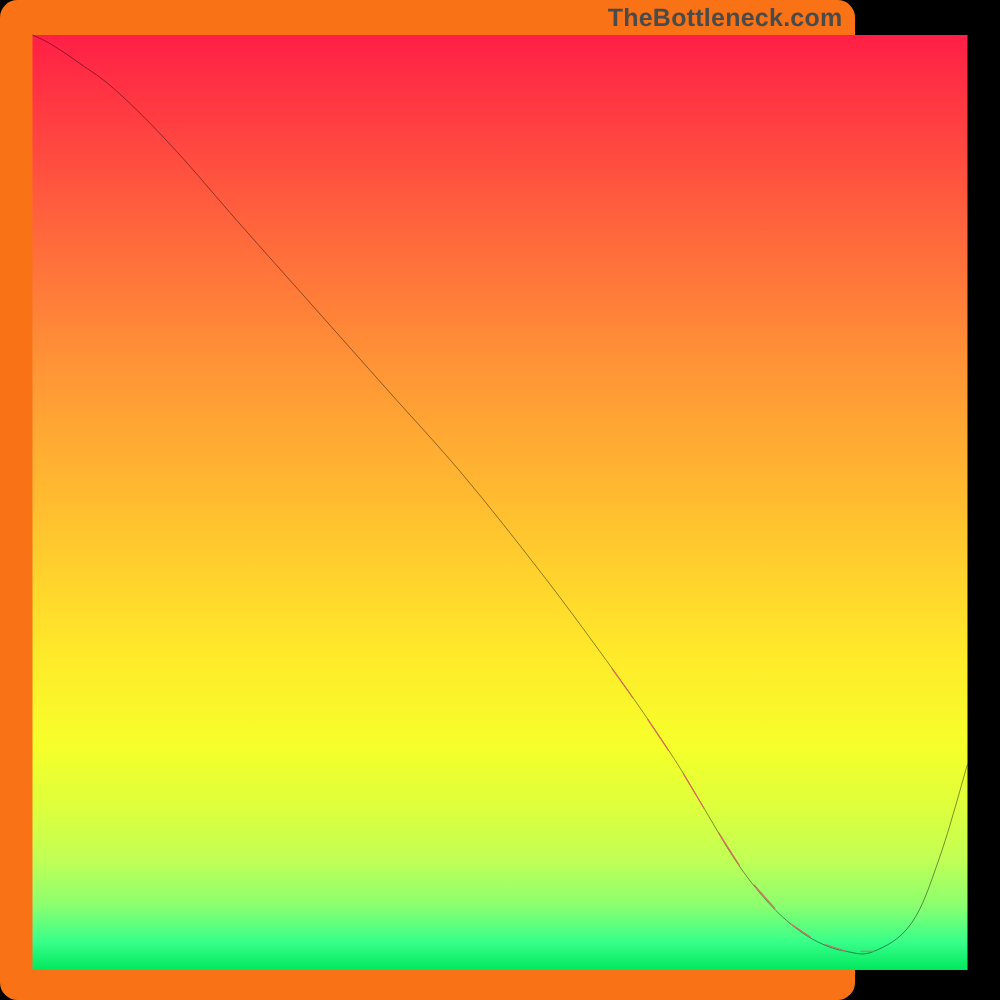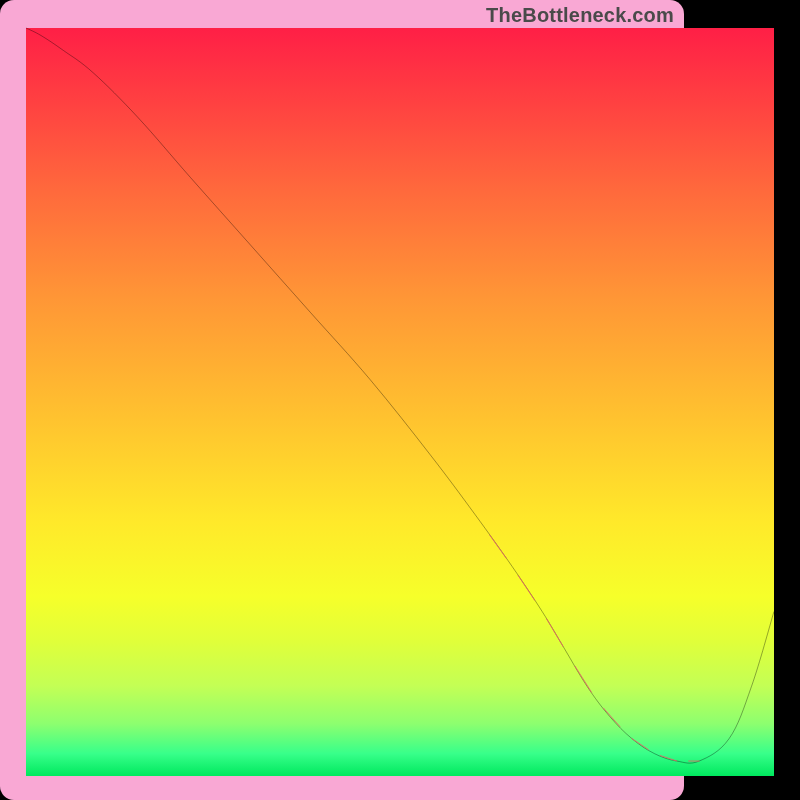--- a/index.html
+++ b/index.html
@@ -8,21 +8,21 @@
     width: 800px;
     height: 800px;
     background: #000;
     overflow: hidden;
     font-family: Arial, Helvetica, sans-serif;
   }
   .frame {
     position: relative;
     width: 684px;
     height: 800px;
-    background: #f9a8d4;
+    background: #f97316;
     border-radius: 14px;
   }
   .watermark {
     position: absolute;
     top: 4px;
     right: 10px;
     color: #4a4a4a;
     font-size: 20px;
     font-weight: 600;
     letter-spacing: 0.2px;

